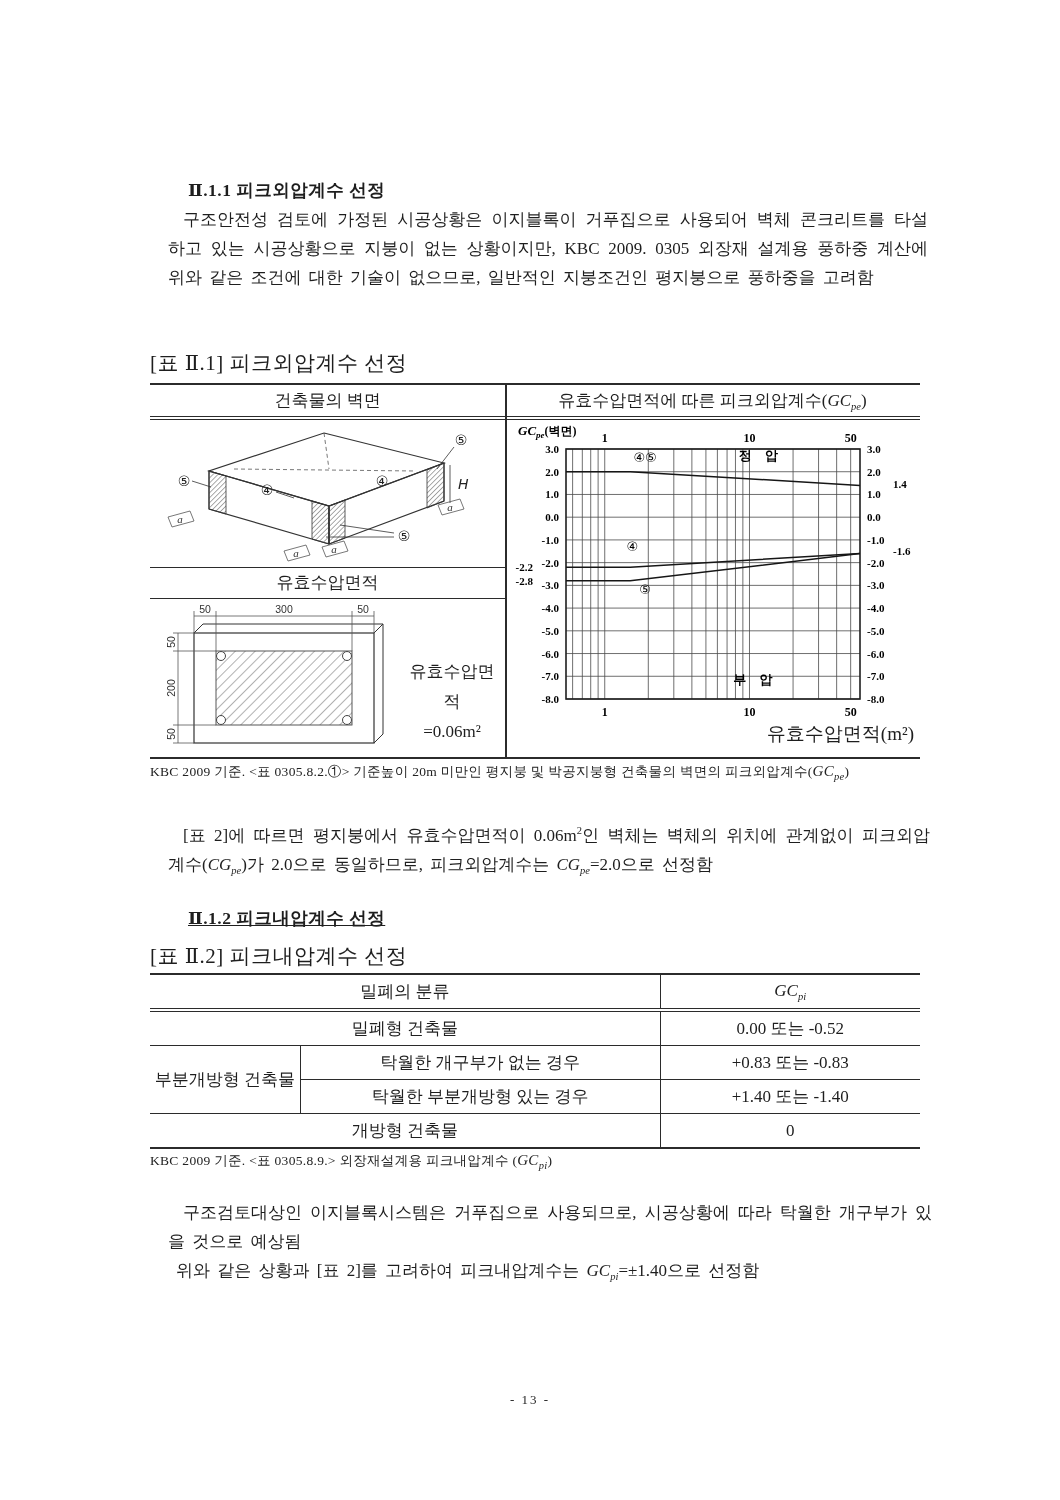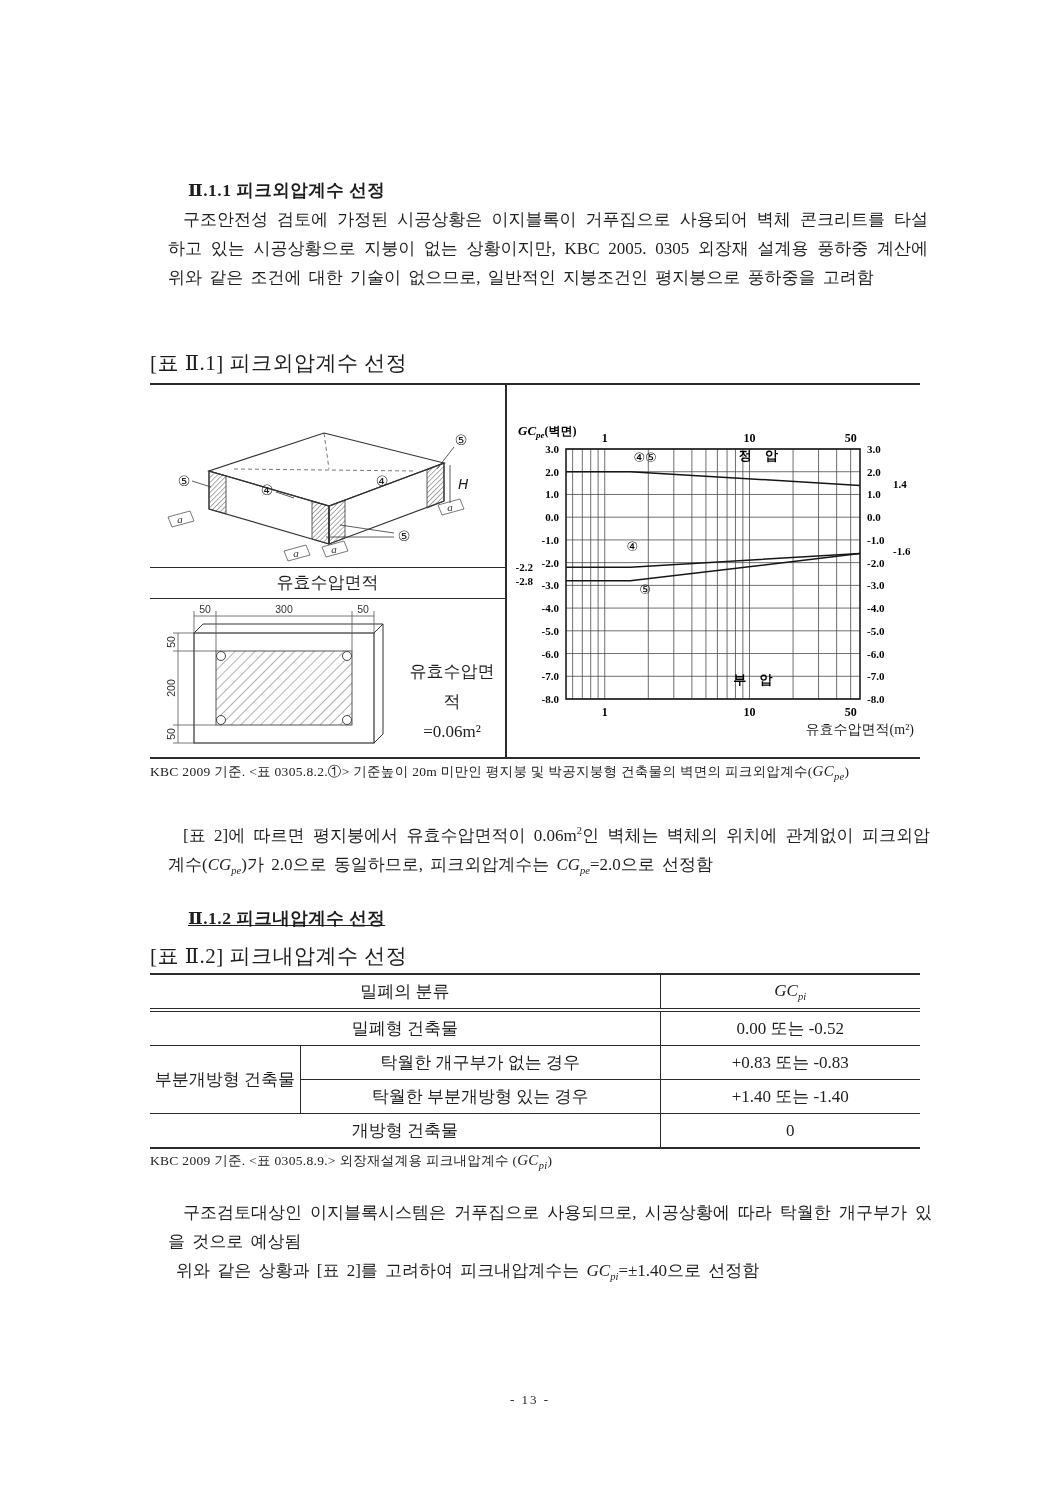--- a/index.html
+++ b/index.html
@@ -24,21 +24,21 @@
   }
   .t1-header{position:absolute;top:0;left:0;right:0;height:31px;border-bottom:4.5px double #2b2b2b;}
   .t1-h-cell{position:absolute;top:0;height:31px;line-height:31px;text-align:center;font-size:17px;}
   .t1-divider{position:absolute;left:355px;top:0;bottom:0;width:1.5px;background:#2b2b2b;}
   .t1-subheader{
     position:absolute;left:0;width:355px;top:182px;height:32px;line-height:29px;
     text-align:center;font-size:17px;box-sizing:border-box;
     border-top:1.5px solid #2b2b2b;border-bottom:1.5px solid #2b2b2b;
   }
   .panel-note{font-size:17px;text-align:center;line-height:30px;}
-  .chart-xlabel{font-size:14px;}
+  .chart-xlabel{font-size:19px;}
 
   
   .tick{font-size:11px;font-weight:bold;font-family:"Liberation Serif",serif;}
   .xt{font-size:12px;}
   .slabel{font-size:13px;font-family:"DejaVu Sans",sans-serif;}
   .region{font-size:13px;font-weight:bold;letter-spacing:5px;}
   .atitle{font-size:13px;font-weight:bold;}
   .diag-num{font-size:14px;font-family:"DejaVu Sans",sans-serif;fill:#222;}
   .diag-dim{font-size:10.5px;fill:#333;font-family:"Liberation Sans",sans-serif;}
   .diag-a{font-size:11px;font-style:italic;fill:#333;}
@@ -54,26 +54,30 @@
   #table2 tbody td{border-top:1px solid #2b2b2b;}
   #table2 .v-div{border-left:1.5px solid #2b2b2b;}
   #table2 .group-cell{border-right:1.5px solid #2b2b2b;line-height:26px;}
 
   .page-num{width:1060px;text-align:center;font-size:13px;letter-spacing:2px;}
 </style>
 </head>
 <body>
 
 <div class="abs heading" style="left:188px;top:178px;">Ⅱ.1.1 피크외압계수 선정</div>
-<div class="abs body-par" style="left:168px;top:205px;width:760px;text-indent:15px;">구조안전성 검토에 가정된 시공상황은 이지블록이 거푸집으로 사용되어 벽체 콘크리트를 타설하고 있는 시공상황으로 지붕이 없는 상황이지만, KBC 2005. 0305 외장재 설계용 풍하중 계산에 위와 같은 조건에 대한 기술이 없으므로, 일반적인 지붕조건인 평지붕으로 풍하중을 고려함</div>
+<div class="abs body-par" style="left:168px;top:205px;width:760px;text-indent:15px;">구조안전성 검토에 가정된 시공상황은 이지블록이 거푸집으로 사용되어 벽체 콘크리트를 타설하고 있는 시공상황으로 지붕이 없는 상황이지만, KBC 2009. 0305 외장재 설계용 풍하중 계산에 위와 같은 조건에 대한 기술이 없으므로, 일반적인 지붕조건인 평지붕으로 풍하중을 고려함</div>
 
 <div class="abs tbl-caption" style="left:150px;top:349px;">[표 Ⅱ.1] 피크외압계수 선정</div>
 
 <div class="abs" id="table1">
   <div class="t1-divider"></div>
+  <div class="t1-header">
+    <div class="t1-h-cell" style="left:0;width:355px;">건축물의 벽면</div>
+    <div class="t1-h-cell" style="left:355px;right:0;"><span>유효수압면적에 따른 피크외압계수(</span><span class="mi">GC</span><sub class="mi">pe</sub><span>)</span></div>
+  </div>
 
   <svg class="abs" style="left:4px;top:34px;" width="346" height="146" viewBox="0 0 346 146">
     <defs>
       <pattern id="bh" width="3.5" height="3.5" patternUnits="userSpaceOnUse" patternTransform="rotate(45)">
         <line x1="0" y1="0" x2="0" y2="3.5" stroke="#555" stroke-width="1"></line>
       </pattern>
     </defs>
 
     <polygon points="170,14 290,44 175,87 55,52" fill="none" stroke="#333" stroke-width="1.2"></polygon>
     <line x1="170" y1="14" x2="175" y2="50" stroke="#555" stroke-width="0.8" stroke-dasharray="4,3"></line>

